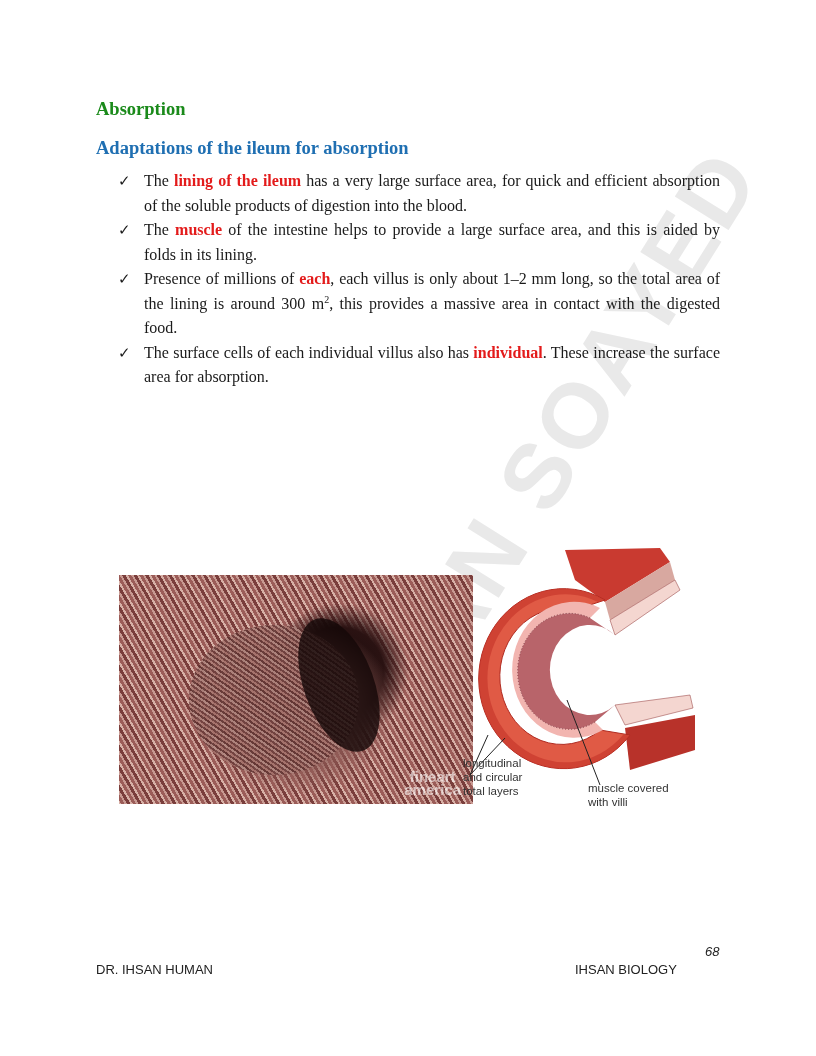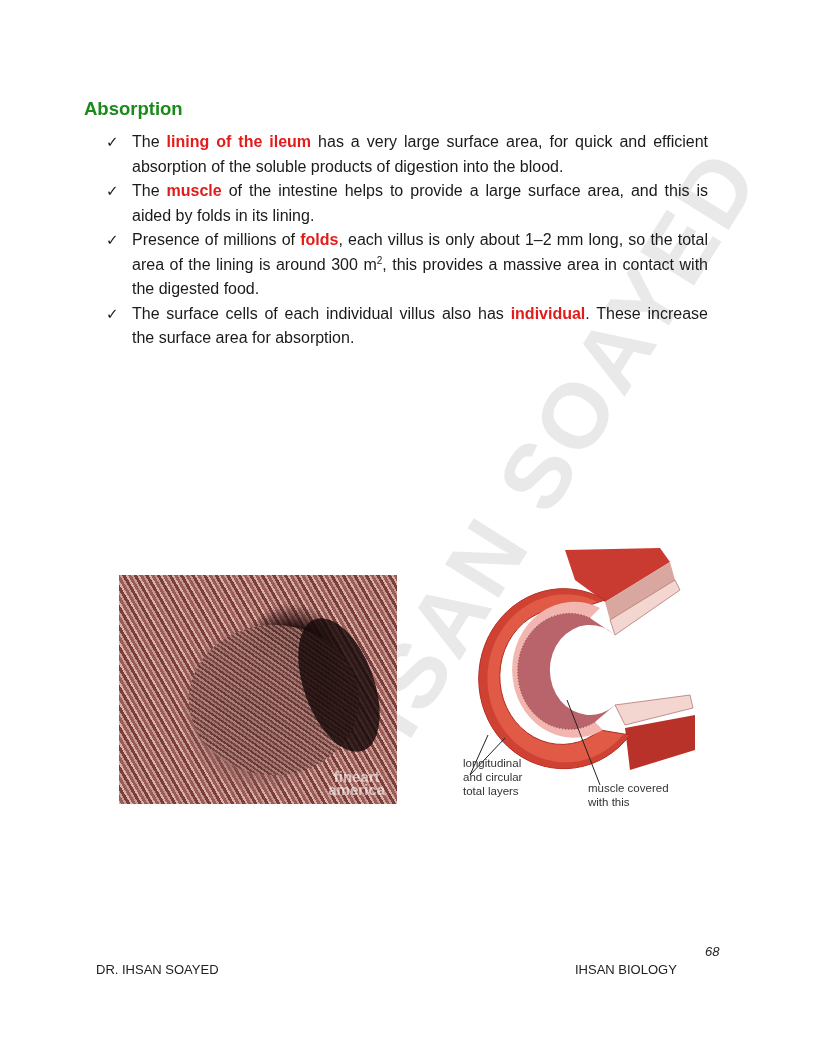--- a/index.html
+++ b/index.html
@@ -2,34 +2,34 @@
 <html><head>
   <meta charset="utf-8">
   <style>
     html, body { margin: 0; padding: 0; background: #ffffff; }
     body { width: 816px; height: 1056px; position: relative; overflow: hidden;
       font-family: "Liberation Sans", "DejaVu Sans", sans-serif; color: #1a1a1a; }
     .page { position: absolute; left: 0; top: 0; width: 816px; height: 1056px; }
     .watermark { position: absolute; left: 170px; top: 420px; transform: rotate(-58deg);
       transform-origin: center; font-size: 92px; font-weight: bold; color: #e9e9e9;
       letter-spacing: 4px; white-space: nowrap; z-index: 0; pointer-events: none; }
-    .content { position: absolute; left: 84px; top: 96px; width: 624px; z-index: 1; }
+    .content { position: absolute; left: 96px; top: 96px; width: 624px; z-index: 1; font-family: Liberation Serif, serif; }
     h1.sec { margin: 0; font-size: 18.5px; font-weight: bold; color: #1a8a1a; line-height: 26px; }
     p.def { margin: 10px 0 0 0; font-size: 16px; line-height: 24px; text-align: justify; }
     h2.sub { margin: 13px 0 0 0; font-size: 18.5px; font-weight: bold; color: #1f6fb2; line-height: 26px; }
     ul.adapt { list-style: none; margin: 8px 0 0 0; padding: 0 0 0 22px; }
     ul.adapt li { position: relative; padding-left: 26px; font-size: 16px; line-height: 24.5px; text-align: justify; }
     ul.adapt li .check { position: absolute; left: 0; top: 0; font-size: 15px; }
     .hl { color: #e31b1b; font-weight: bold; margin-top: 20px; }
     sup { font-size: 10px; line-height: 0; }
-    .photo { position: absolute; left: 119px; top: 575px; width: 278px; height: 229px; overflow: hidden; z-index: 1;
+    .photo { position: absolute; left: 119px; top: 575px; width: 326px; height: 229px; overflow: hidden; z-index: 1;
       background: radial-gradient(ellipse 28% 38% at 50% 58%, #7a4a48 0%, #8c5a55 55%, transparent 100%),
                   radial-gradient(ellipse 32% 48% at 62% 42%, #1a0c0c 0%, #2a1212 40%, transparent 62%),
                   repeating-linear-gradient(60deg, #d7b0a6 0 2px, #9b5c58 2px 5px, #c89a92 5px 7px, #7a3e3c 7px 10px),
-                  #8e5552; }
+                  #8e5552; padding-left: 28px; }
     .photo .inner { position: absolute; left: 70px; top: 50px; width: 170px; height: 150px; border-radius: 50%;
       background: repeating-linear-gradient(35deg, #a8766f 0 2px, #6e3f3d 2px 4px, #b08780 4px 6px, #5f3331 6px 8px);
       opacity: 0.85; }
     .photo .shadow { position: absolute; left: 185px; top: 40px; width: 70px; height: 140px; border-radius: 50%;
       background: #140808; transform: rotate(-20deg); opacity: 0.8; }
     .photo .brand { position: absolute; right: 12px; bottom: 8px; color: rgba(255,255,255,0.6);
       font-size: 15px; font-weight: bold; text-align: center; line-height: 13px; }
     .diagram { position: absolute; left: 455px; top: 540px; width: 240px; height: 280px; z-index: 1; }
     .diagram .lbl { position: absolute; font-size: 11.5px; line-height: 14px; color: #333; }
     .footer-num { position: absolute; left: 705px; top: 944px; font-size: 13px; color: #222; font-style: italic; }
@@ -39,29 +39,30 @@
 </head>
 <body>
 
 <div class="page">
 
   <div class="watermark">IHSAN SOAYED</div>
 
   <div class="content">
     <h1 class="sec">Absorption</h1>
 
+    <h2 class="sub">Adaptations of the ileum for absorption</h2>
     <ul class="adapt">
       <li>
         <span class="check">✓</span><span>The </span><span class="hl">lining of the ileum</span><span> has a very large surface area, for quick and efficient absorption of the soluble products of digestion into the blood.</span>
       </li>
       <li>
         <span class="check">✓</span><span>The </span><span class="hl">muscle</span><span> of the intestine helps to provide a large surface area, and this is aided by folds in its lining.</span>
       </li>
       <li>
-        <span class="check">✓</span><span>Presence of millions of </span><span class="hl">folds</span><span>, each villus is only about 1–2 mm long, so the total area of the lining is around 300 m</span><sup>2</sup><span>, this provides a massive area in contact with the digested food.</span>
+        <span class="check">✓</span><span>Presence of millions of </span><span class="hl">each</span><span>, each villus is only about 1–2 mm long, so the total area of the lining is around 300 m</span><sup>2</sup><span>, this provides a massive area in contact with the digested food.</span>
       </li>
       <li>
         <span class="check">✓</span><span>The surface cells of each individual villus also has </span><span class="hl">individual</span><span>. These increase the surface area for absorption.</span>
       </li>
     </ul>
   </div>
 
   <div class="photo">
     <div class="inner"></div>
     <div class="shadow"></div>
@@ -96,20 +97,20 @@
       <line x1="15" y1="235" x2="50" y2="198" stroke="#222" stroke-width="1"></line>
       <line x1="145" y1="245" x2="112" y2="160" stroke="#222" stroke-width="1"></line>
     </svg>
     <div class="lbl" style="left:8px; top:216px;">
       <div>longitudinal</div>
       <div>and circular</div>
       <div>total layers</div>
     </div>
     <div class="lbl" style="left:133px; top:241px;">
       <div>muscle covered</div>
-      <div>with this</div>
+      <div>with villi</div>
     </div>
   </div>
 
   <div class="footer-num">68</div>
-  <div class="footer-left">DR. IHSAN SOAYED</div>
+  <div class="footer-left">DR. IHSAN HUMAN</div>
   <div class="footer-right">IHSAN BIOLOGY</div>
 </div>
 
 </body></html>

